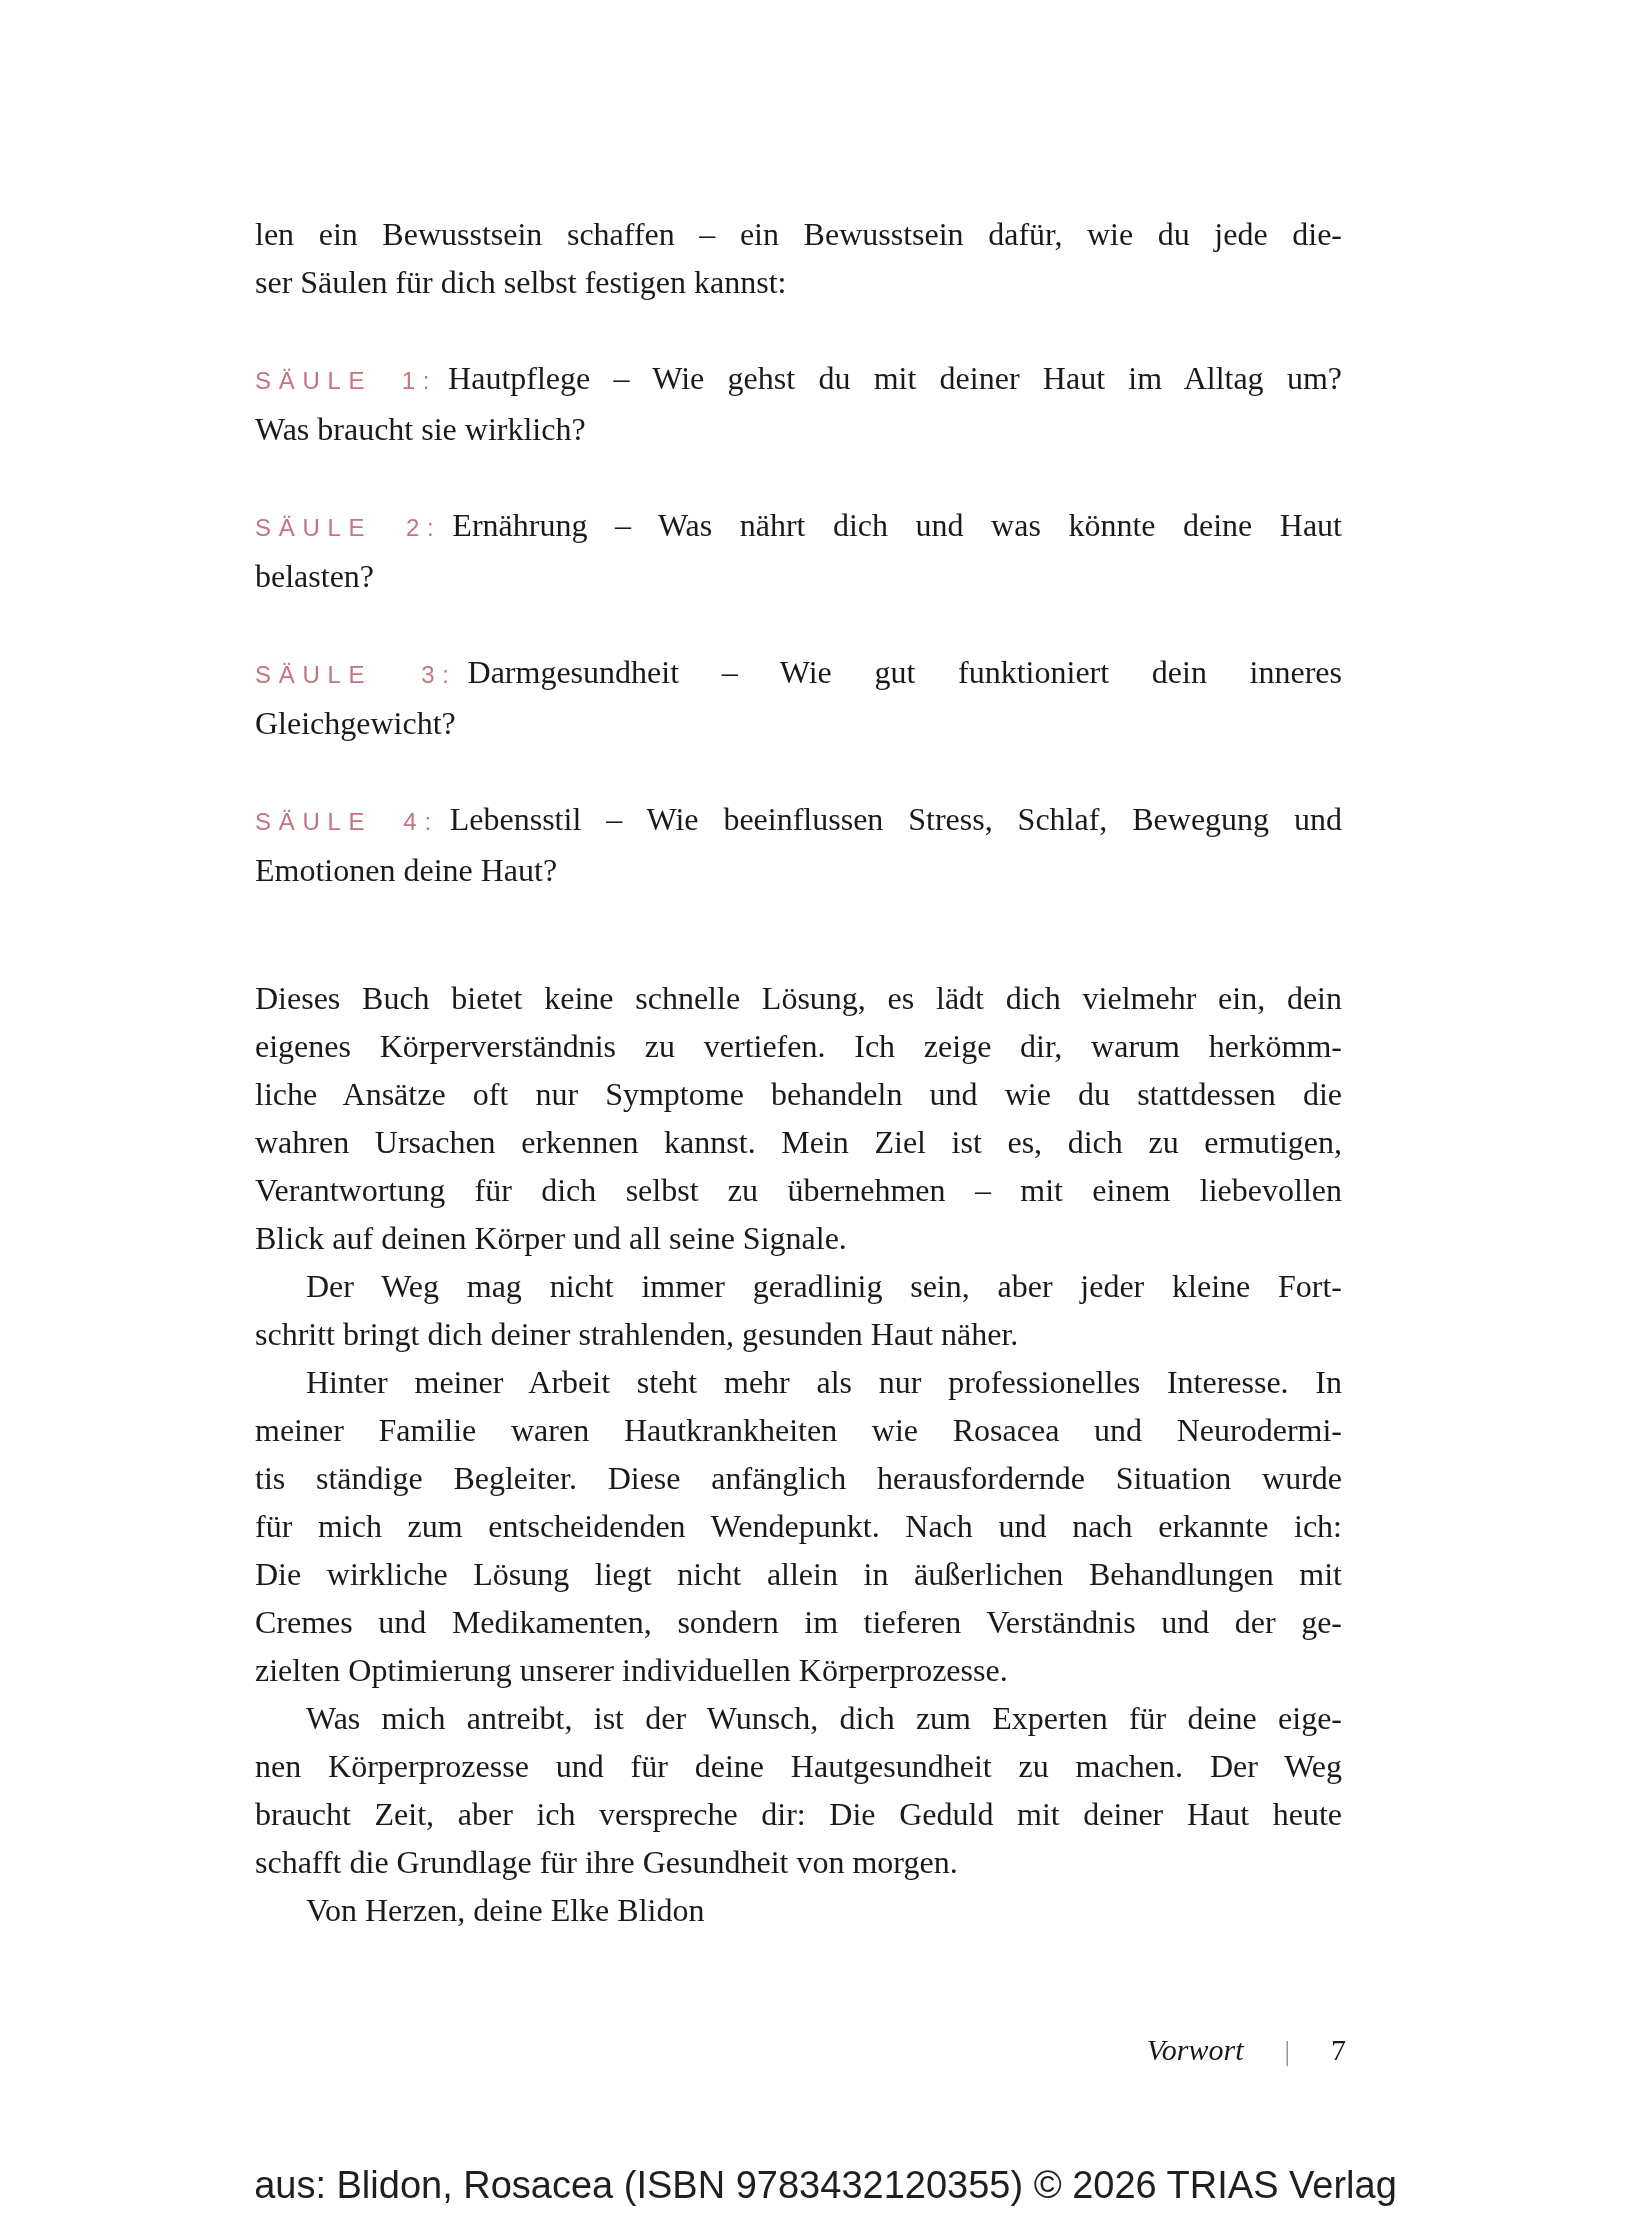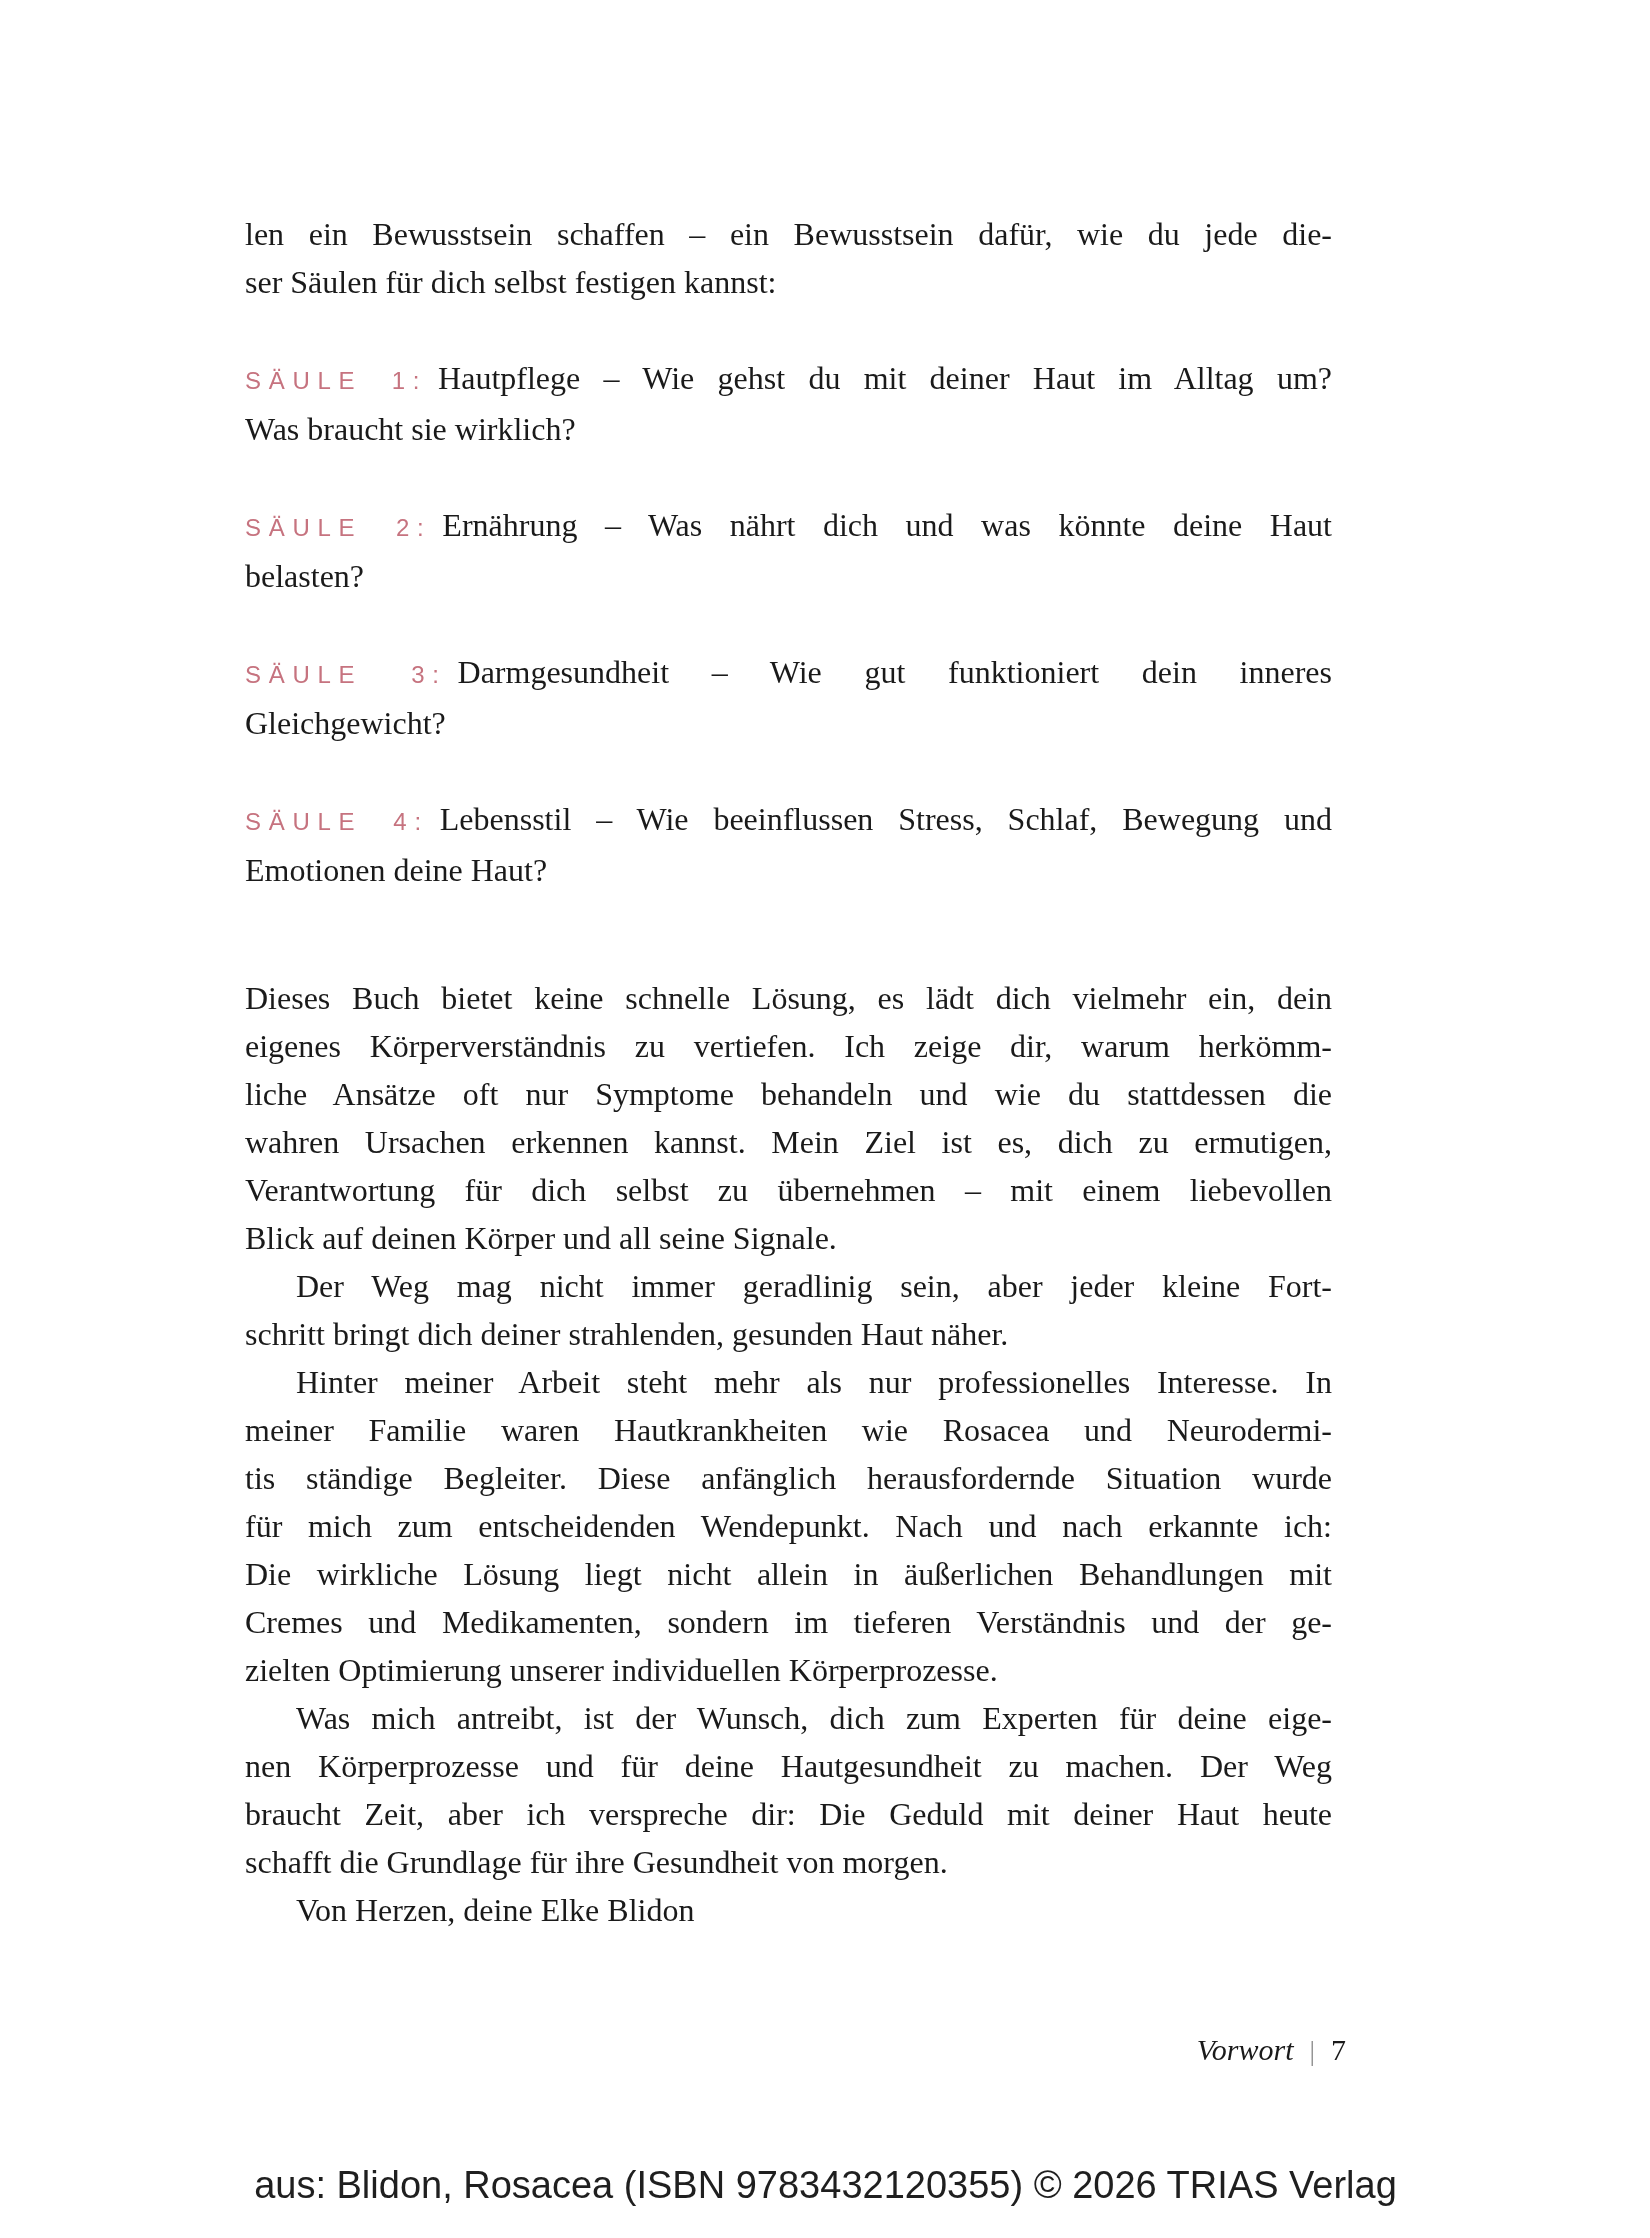--- a/index.html
+++ b/index.html
@@ -12,21 +12,21 @@
     width: 1651px;
     height: 2239px;
     background: var(--page_bg, #ffffff);
     font-family: "Liberation Serif", serif;
     color: var(--text, #1a1a1a);
     font-size: 32px;
     overflow: hidden;
   }
   .textcol {
     position: absolute;
-    left: 245px;
+    left: 255px;
     top: 210px;
     width: 1087px;
   }
   .ln {
     line-height: 48px;
     text-align: left;
     white-space: normal;
   }
   .just {
     text-align: justify;
@@ -47,21 +47,21 @@
   }
   .bodytext {
     margin-top: 80px;
   }
   .footer {
     position: absolute;
     top: 2033px;
     right: 305px;
     display: flex;
     align-items: baseline;
-    gap: 16px;
+    gap: 41px;
     font-size: 30px;
     justify-content: flex-end;
   }
   .sec {
     font-style: italic;
   }
   .sep {
     color: var(--separator, #8f8f8f);
     font-size: 27.5px;
   }

